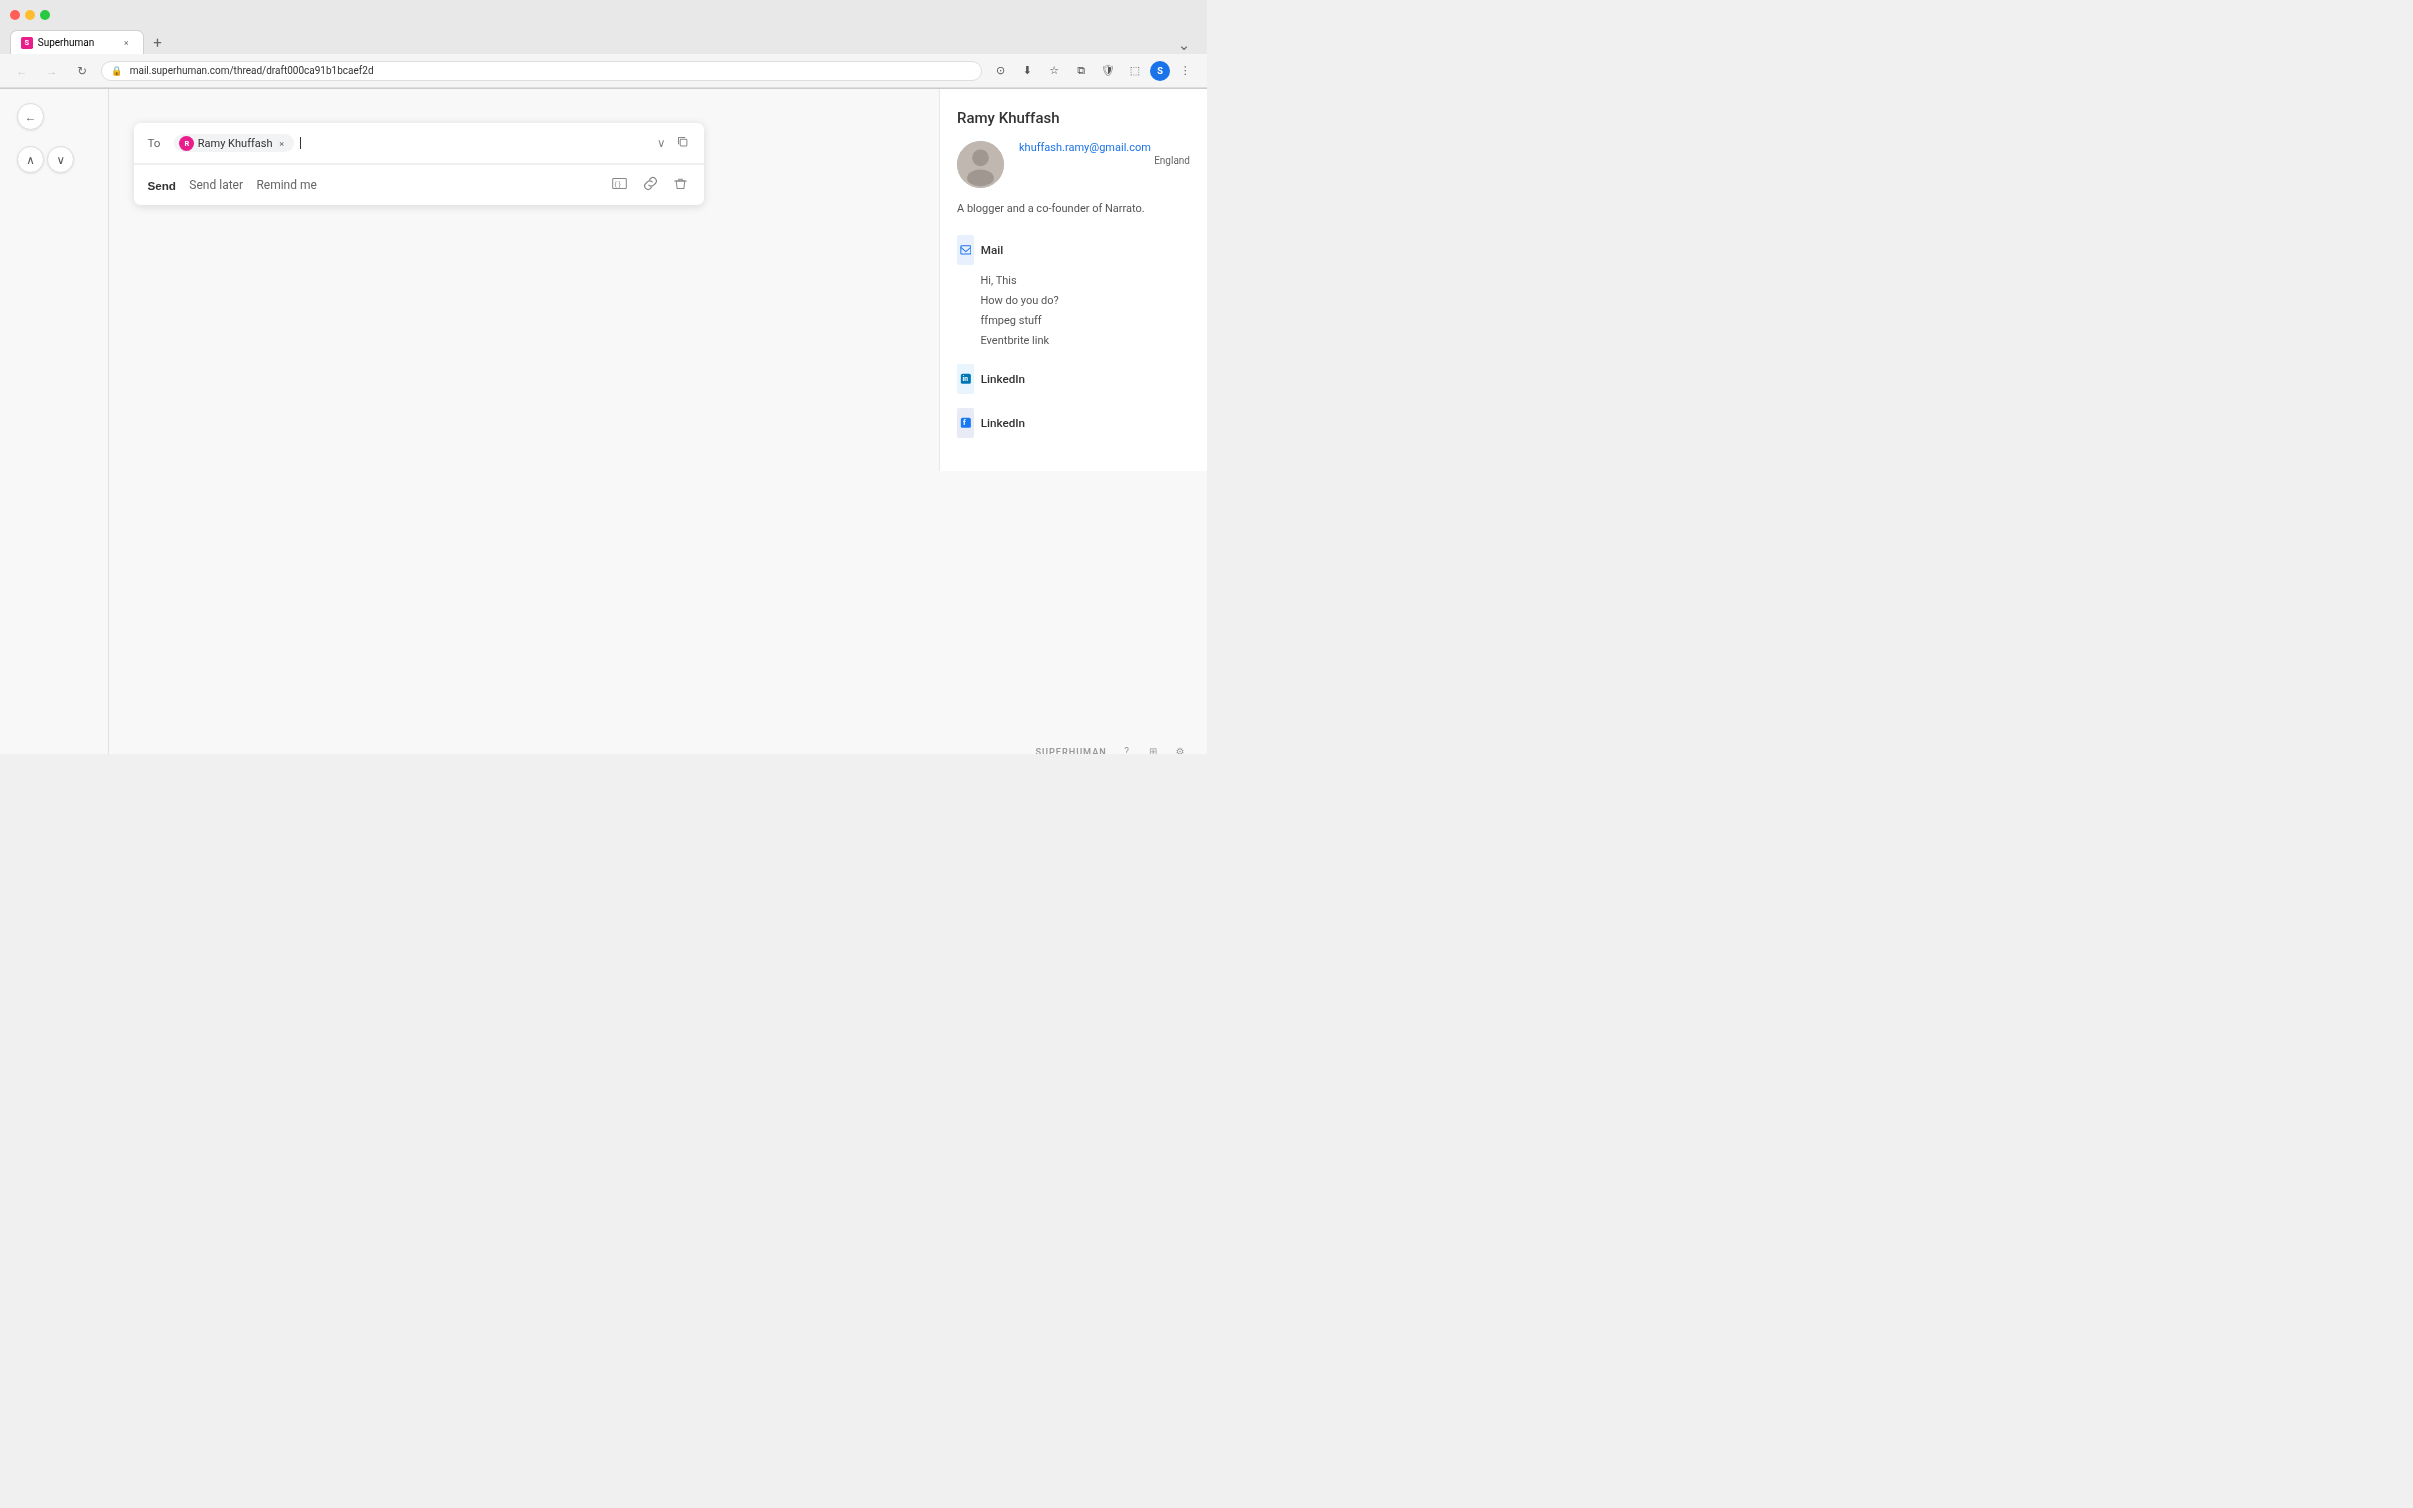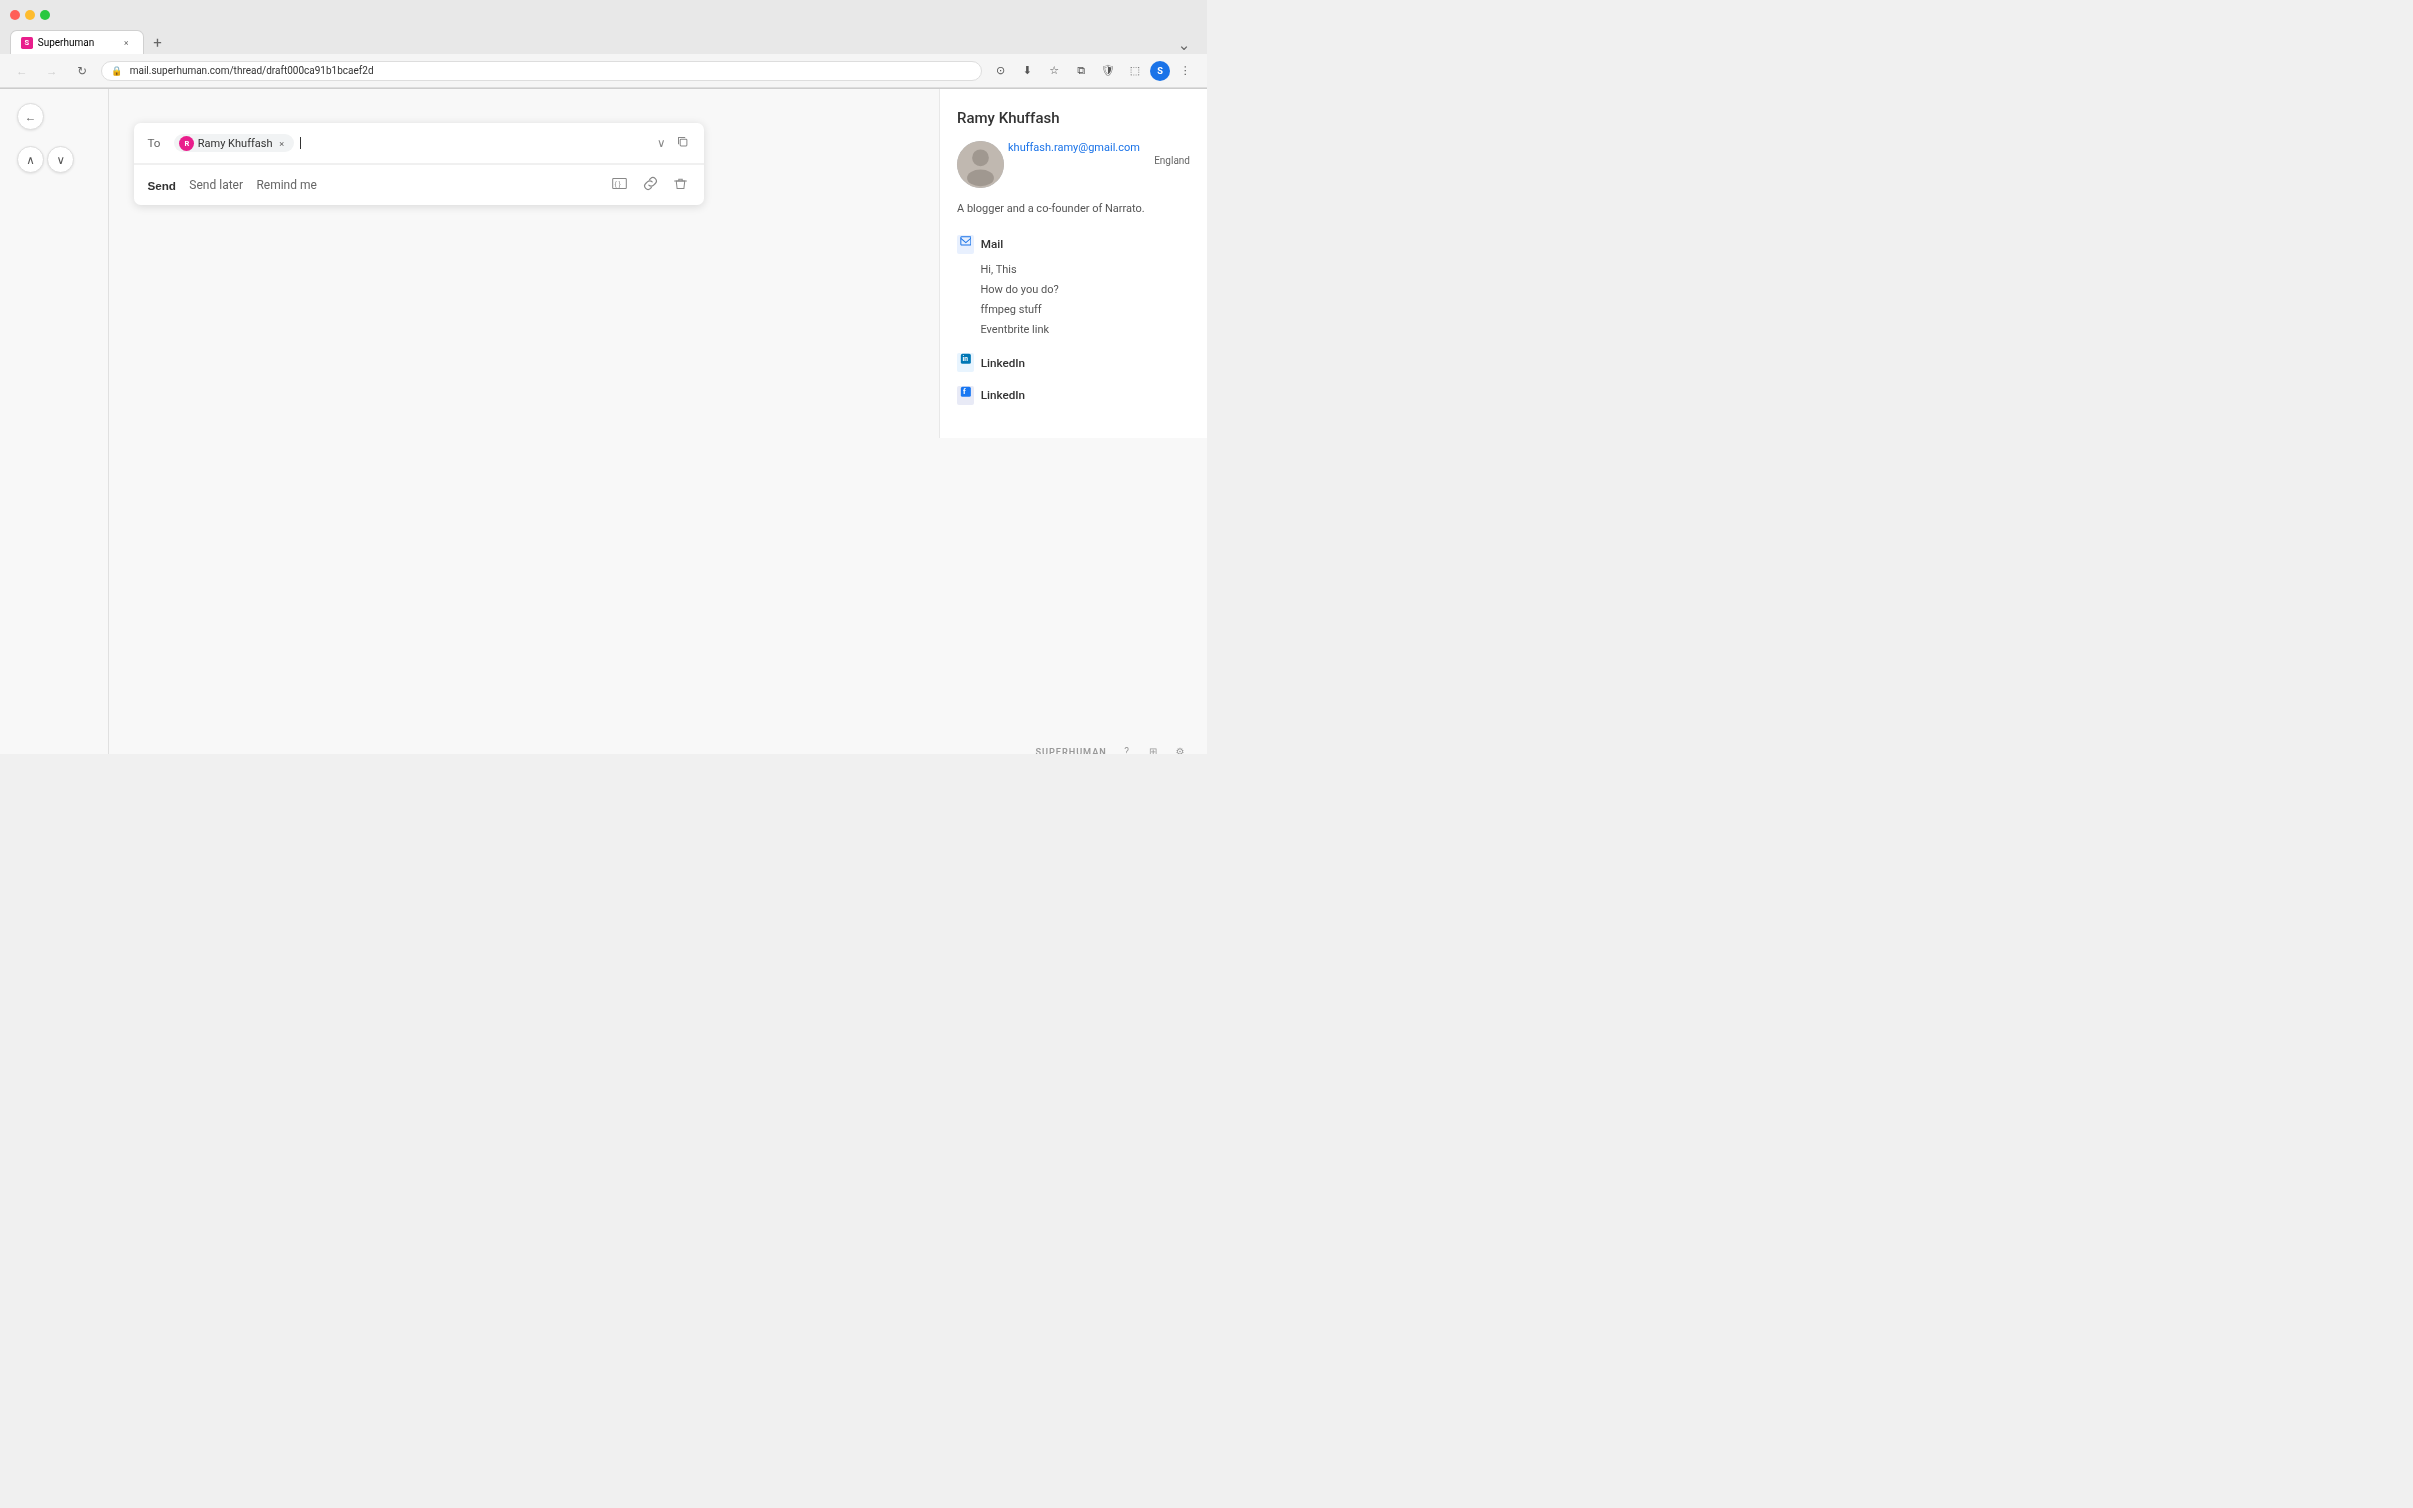--- a/index.html
+++ b/index.html
@@ -404,21 +404,21 @@
 
     .contact-name {
       font-size: 15px;
       font-weight: 500;
       color: #333;
       margin-bottom: 13.4px;
     }
 
     .contact-card {
       display: flex;
-      gap: 4px;
+      gap: 15px;
       margin-bottom: 13.4px;
       align-items: flex-start;
     }
 
     .contact-avatar {
       width: 47px;
       height: 47px;
       border-radius: 50%;
       background: #b0b0b0;
       overflow: hidden;
@@ -463,24 +463,24 @@
 
     .section-header {
       display: flex;
       align-items: center;
       gap: 6.7px;
       margin-bottom: 6.7px;
     }
 
     .section-icon {
       width: 17px;
-      height: 19px;
+      height: 30px;
       border-radius: 2px;
       display: flex;
-      align-items: flex-start;
+      align-items: center;
       justify-content: center;
       font-size: 9.2px;
     }
 
     .section-icon.mail { background: #e8f0fe; color: #1a73e8; }
     .section-icon.linkedin { background: #e8f4fe; color: #0077b5; }
     .section-icon.facebook { background: #e8eaf6; color: #1877f2; }
 
     .section-label {
       font-size: 11.7px;

